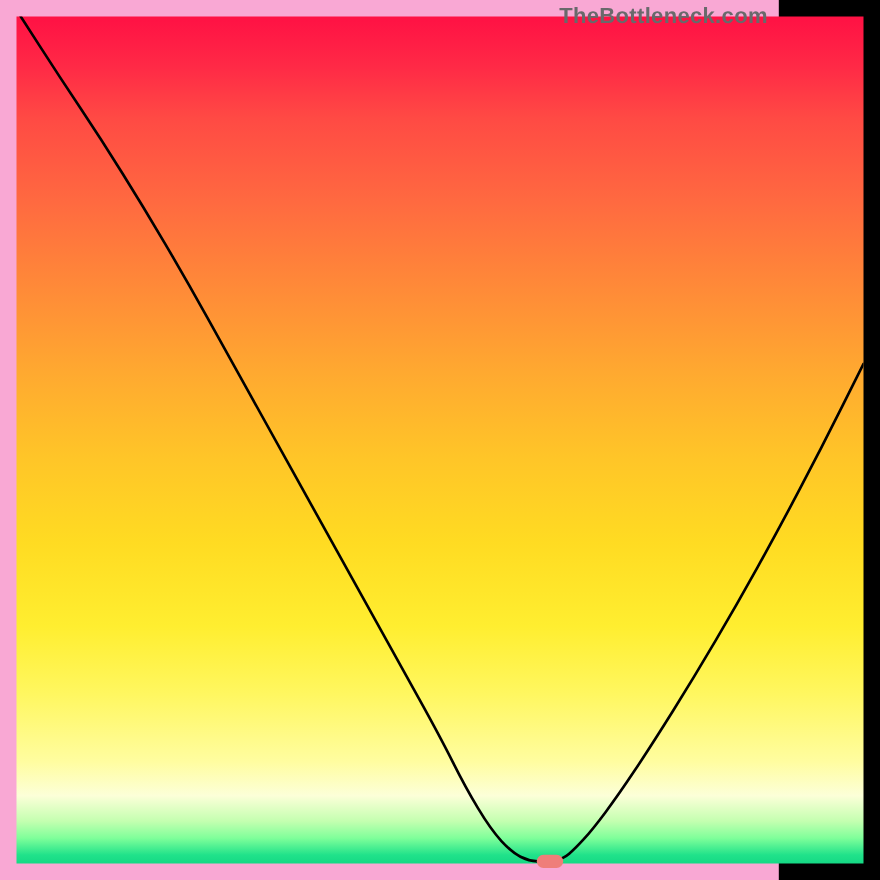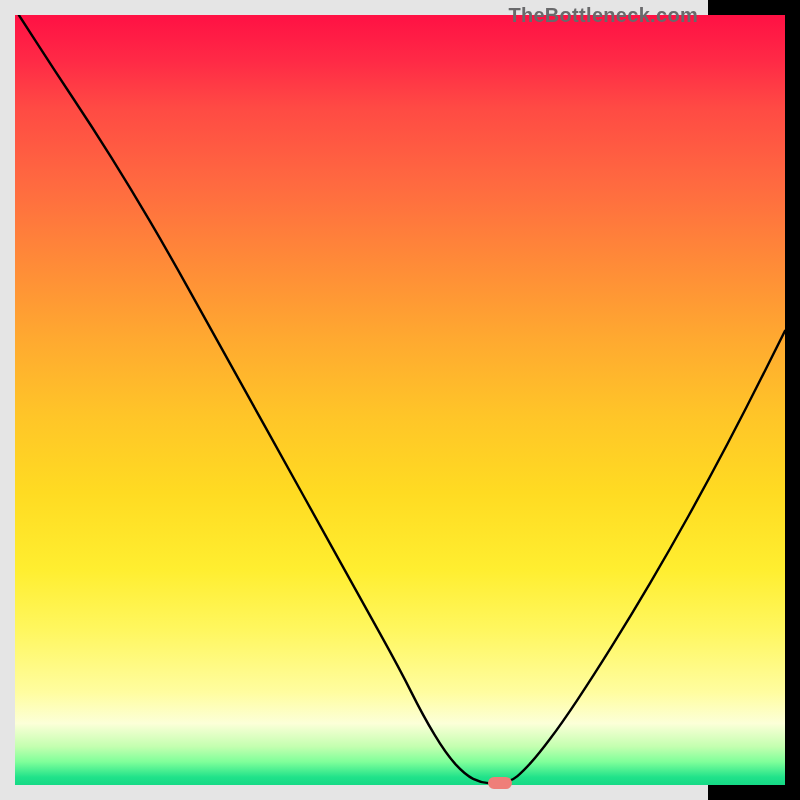--- a/index.html
+++ b/index.html
@@ -7,21 +7,21 @@
     padding: 0;
     width: 800px;
     height: 800px;
     background: #000;
     overflow: hidden;
   }
   .frame {
     position: relative;
     width: 708px;
     height: 800px;
-    background: #e5e5e5;
+    background: #f9a8d4;
   }
   .plot {
     position: absolute;
     left: 15px;
     top: 15px;
     width: 770px;
     height: 770px;
     background: linear-gradient(
       to bottom,
       #ff1144 0%,

